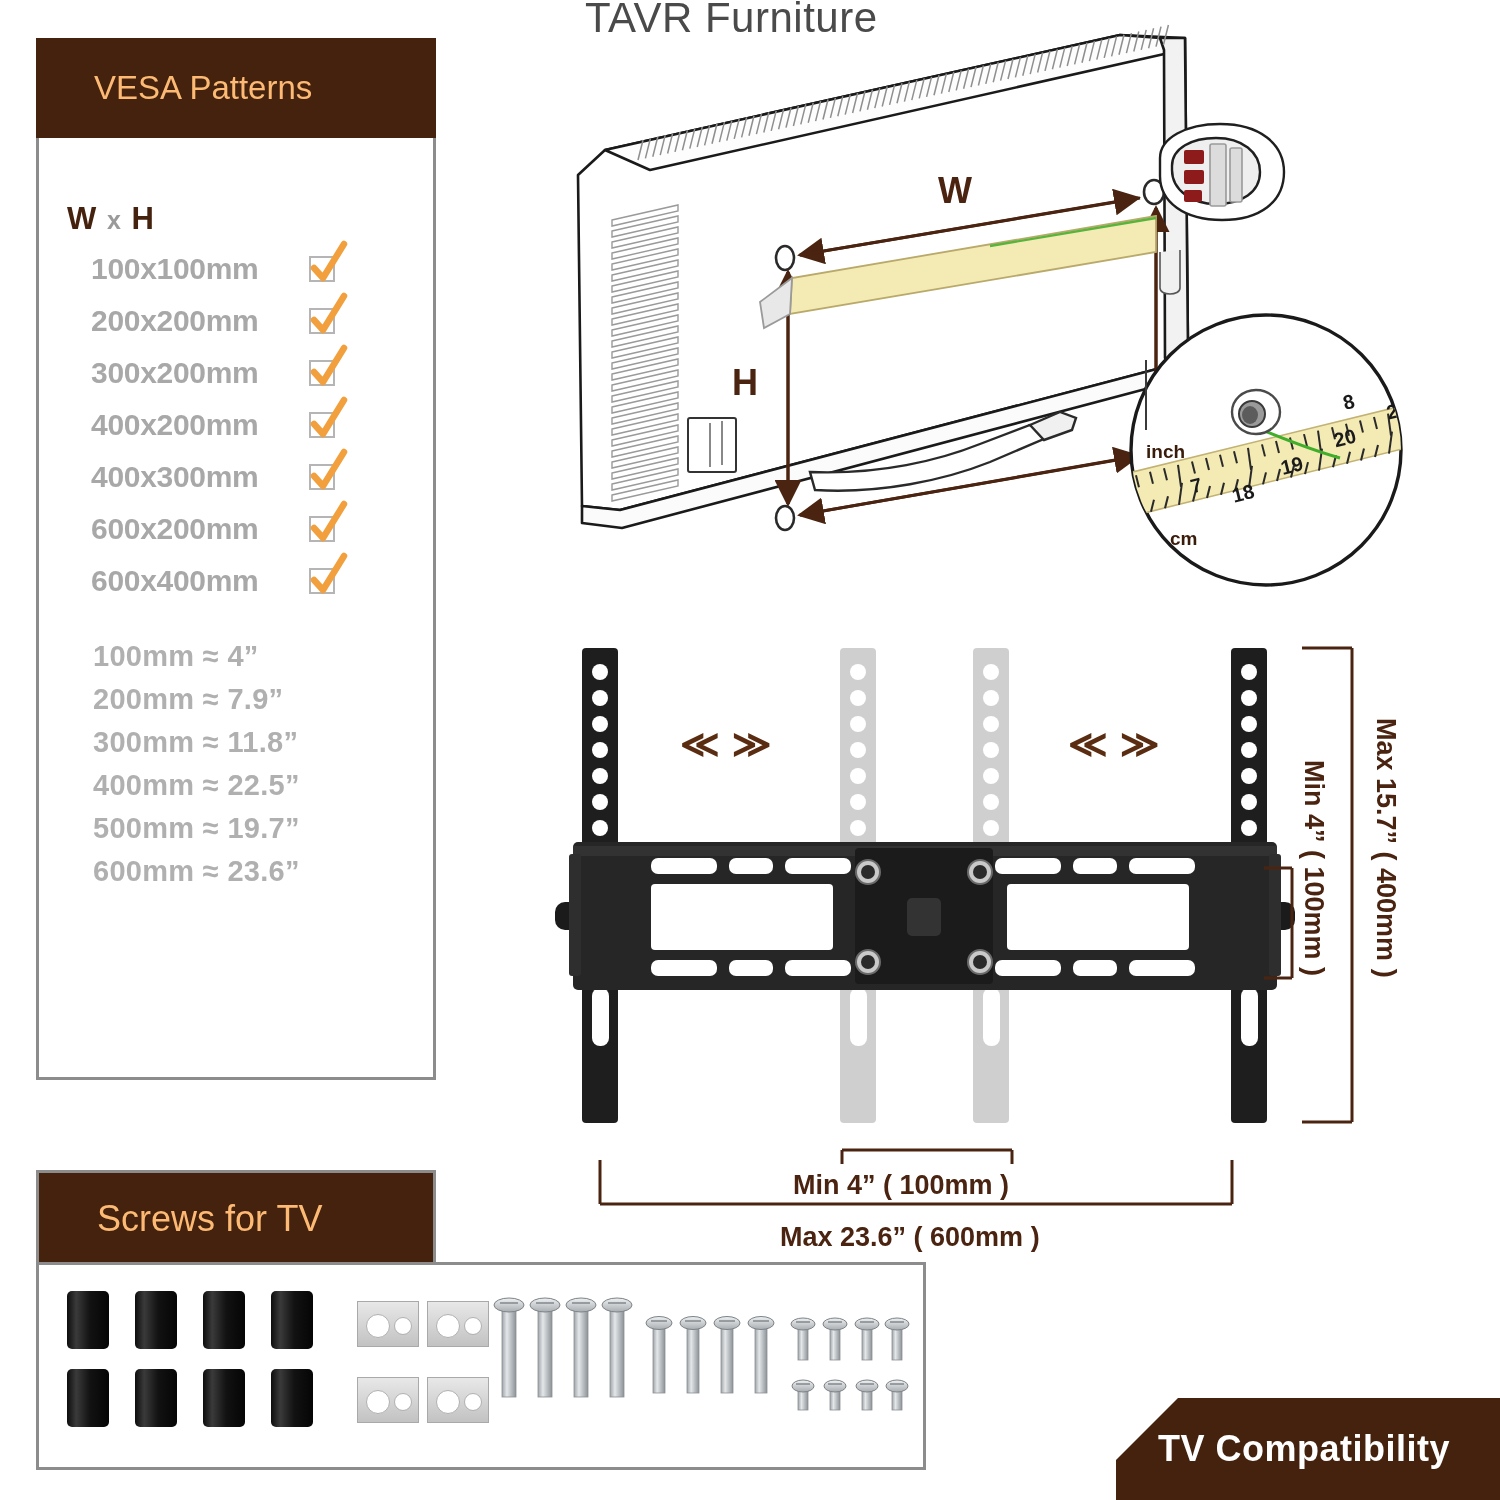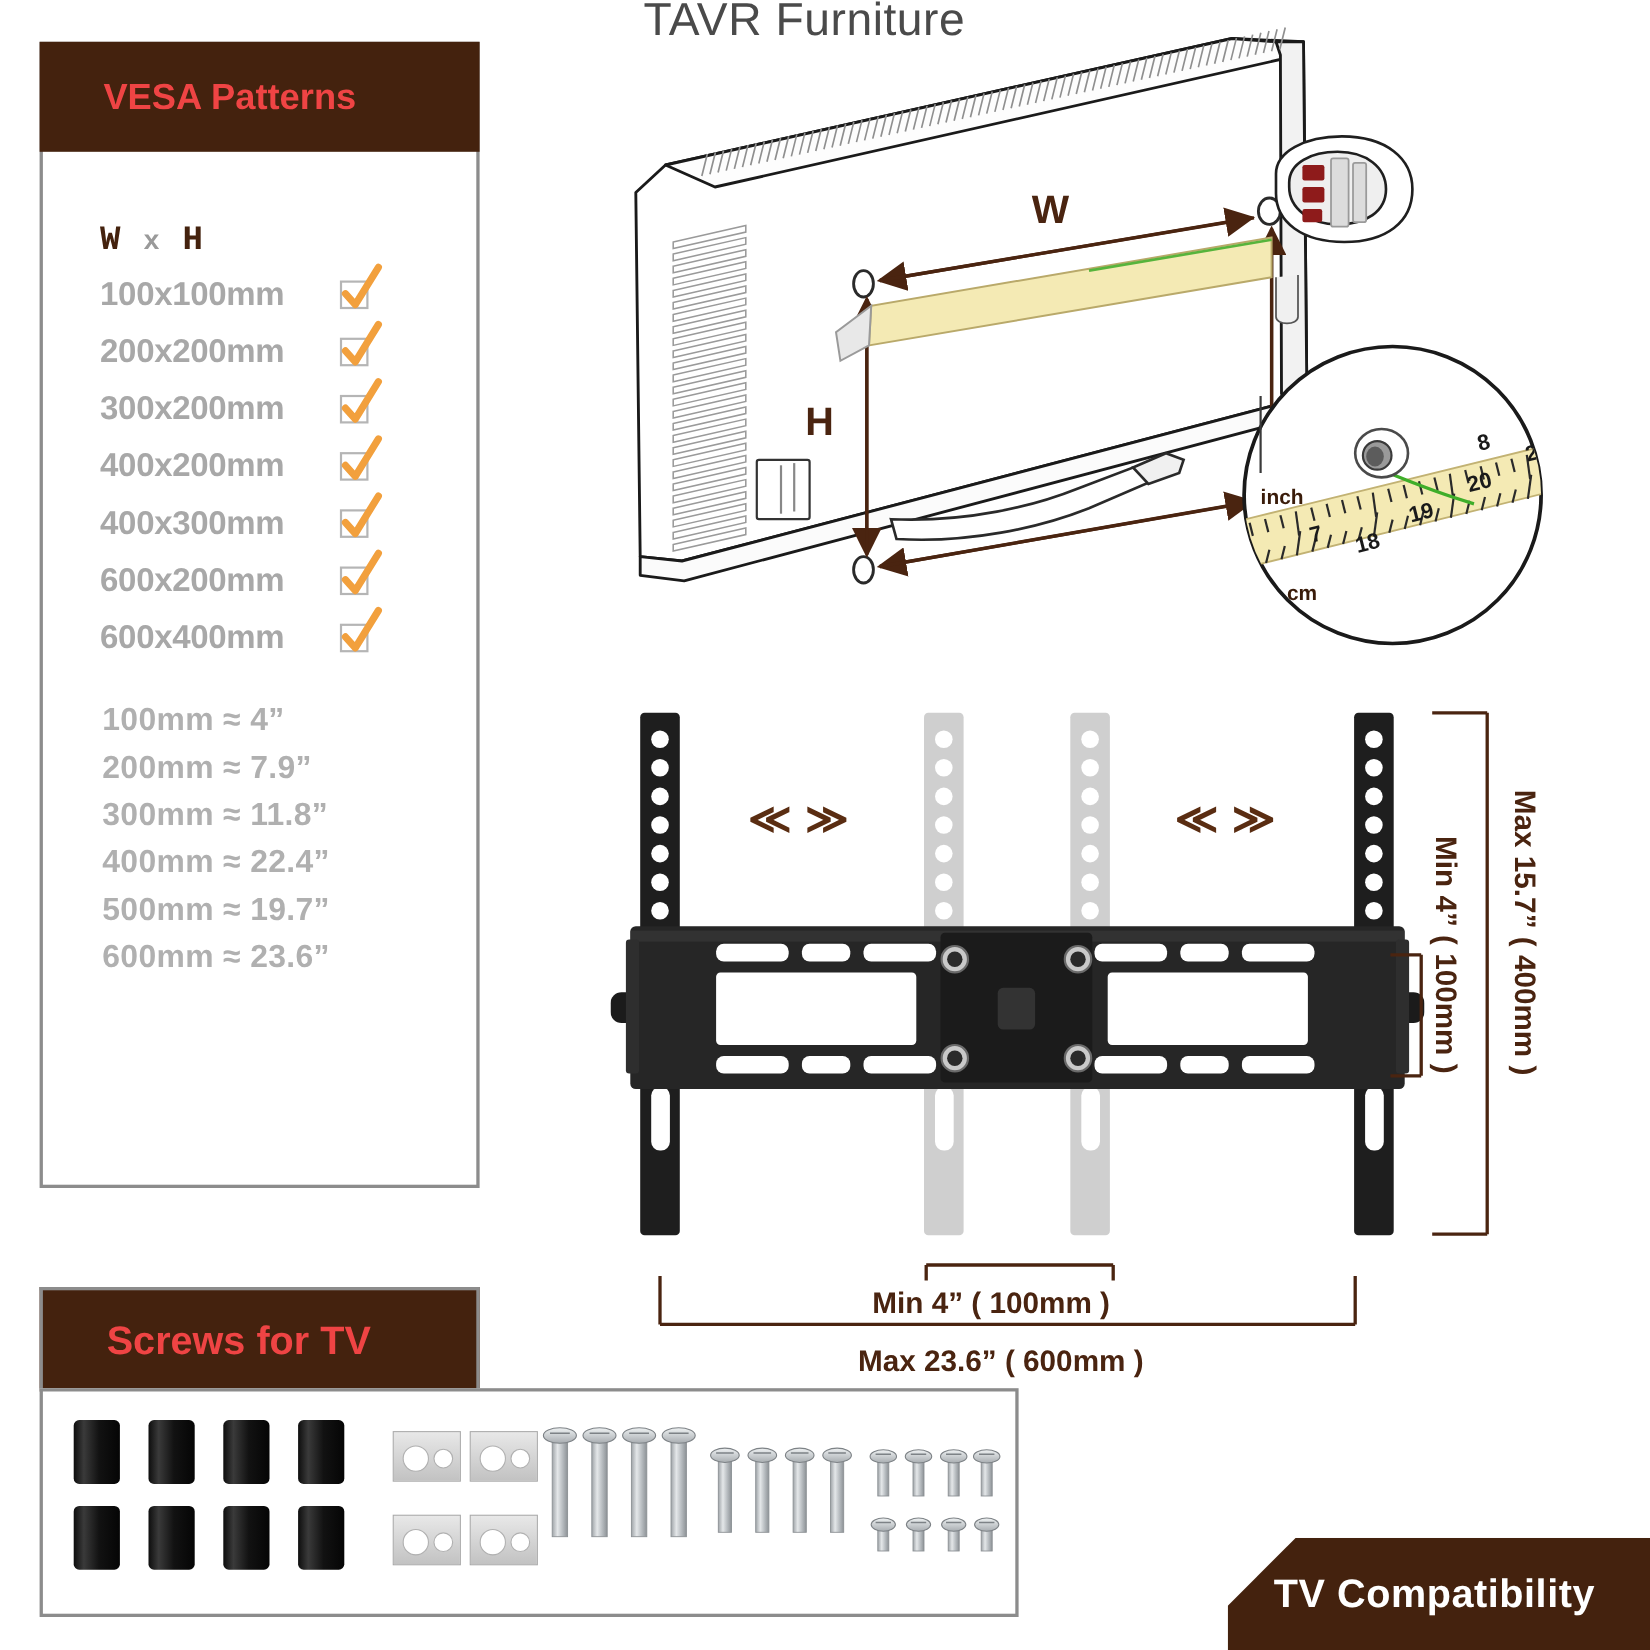--- a/index.html
+++ b/index.html
@@ -15,30 +15,30 @@
   
   #brand-title{
     left:585px; top:-6px; width:500px;
     font-size:42px; color:#4a4a4a; font-weight:400;
     letter-spacing:.5px; white-space:nowrap;
   }
 
   
   .panel{border:3px solid #8c8c8c;background:#fff;box-sizing:border-box;}
   .panel-header{
-    background:#44220e;color:#ef4444;font-weight:bold;
+    background:#44220e;color:#fdba74;font-weight:normal;
     display:flex;align-items:center;box-sizing:border-box;
   }
 
   #vesa-panel{left:36px;top:38px;width:400px;height:1042px;}
   #vesa-header{position:absolute;left:-3px;top:-3px;width:400px;height:100px;
     font-size:33px;padding-left:58px;}
   #vesa-body{position:absolute;left:0;top:100px;width:394px;height:auto;}
 
-  .wh-head{margin:60px 0 0 52px;font-size:31px;font-weight:bold;color:#44220e;letter-spacing:1px;font-family:Liberation Mono, monospace;}
+  .wh-head{margin:60px 0 0 28px;font-size:31px;font-weight:bold;color:#44220e;letter-spacing:1px;}
   .wh-head .x{color:#9a9a9a;font-size:25px;font-weight:bold;}
 
   .vesa-list{margin:6px 0 0 0;padding:0;list-style:none;}
   .vesa-row{
     display:flex;align-items:center;height:52px;padding-left:52px;
   }
   .vesa-label{
     font-size:30px;font-weight:bold;color:#a8a8a8;width:218px;letter-spacing:-.3px;
   }
   .chk{position:relative;width:34px;height:34px;}
@@ -159,21 +159,21 @@
               <path d="M7 30 L16 40 L37 6" fill="none" stroke="#f2a03d" stroke-width="6.5" stroke-linecap="round" stroke-linejoin="round"></path>
             </svg>
           </span>
         </li>
       </ul>
 
     <ul class="conv-list" id="conv-list">
         <li class="conv-row">100mm ≈ 4”</li>
         <li class="conv-row">200mm ≈ 7.9”</li>
         <li class="conv-row">300mm ≈ 11.8”</li>
-        <li class="conv-row">400mm ≈ 22.4”</li>
+        <li class="conv-row">400mm ≈ 22.5”</li>
         <li class="conv-row">500mm ≈ 19.7”</li>
         <li class="conv-row">600mm ≈ 23.6”</li>
       </ul>
   </div>
 </div>
 
 <svg class="abs" style="left:560px;top:20px;" width="900" height="600" viewBox="0 0 900 600">
   <g fill="none" stroke="#1a1a1a" stroke-width="2.6" stroke-linejoin="round">
 
     <path d="M18 155 L45 130 L560 15 L625 18 L628 330 L612 345 L60 490 L22 486 Z" fill="#ffffff"></path>

